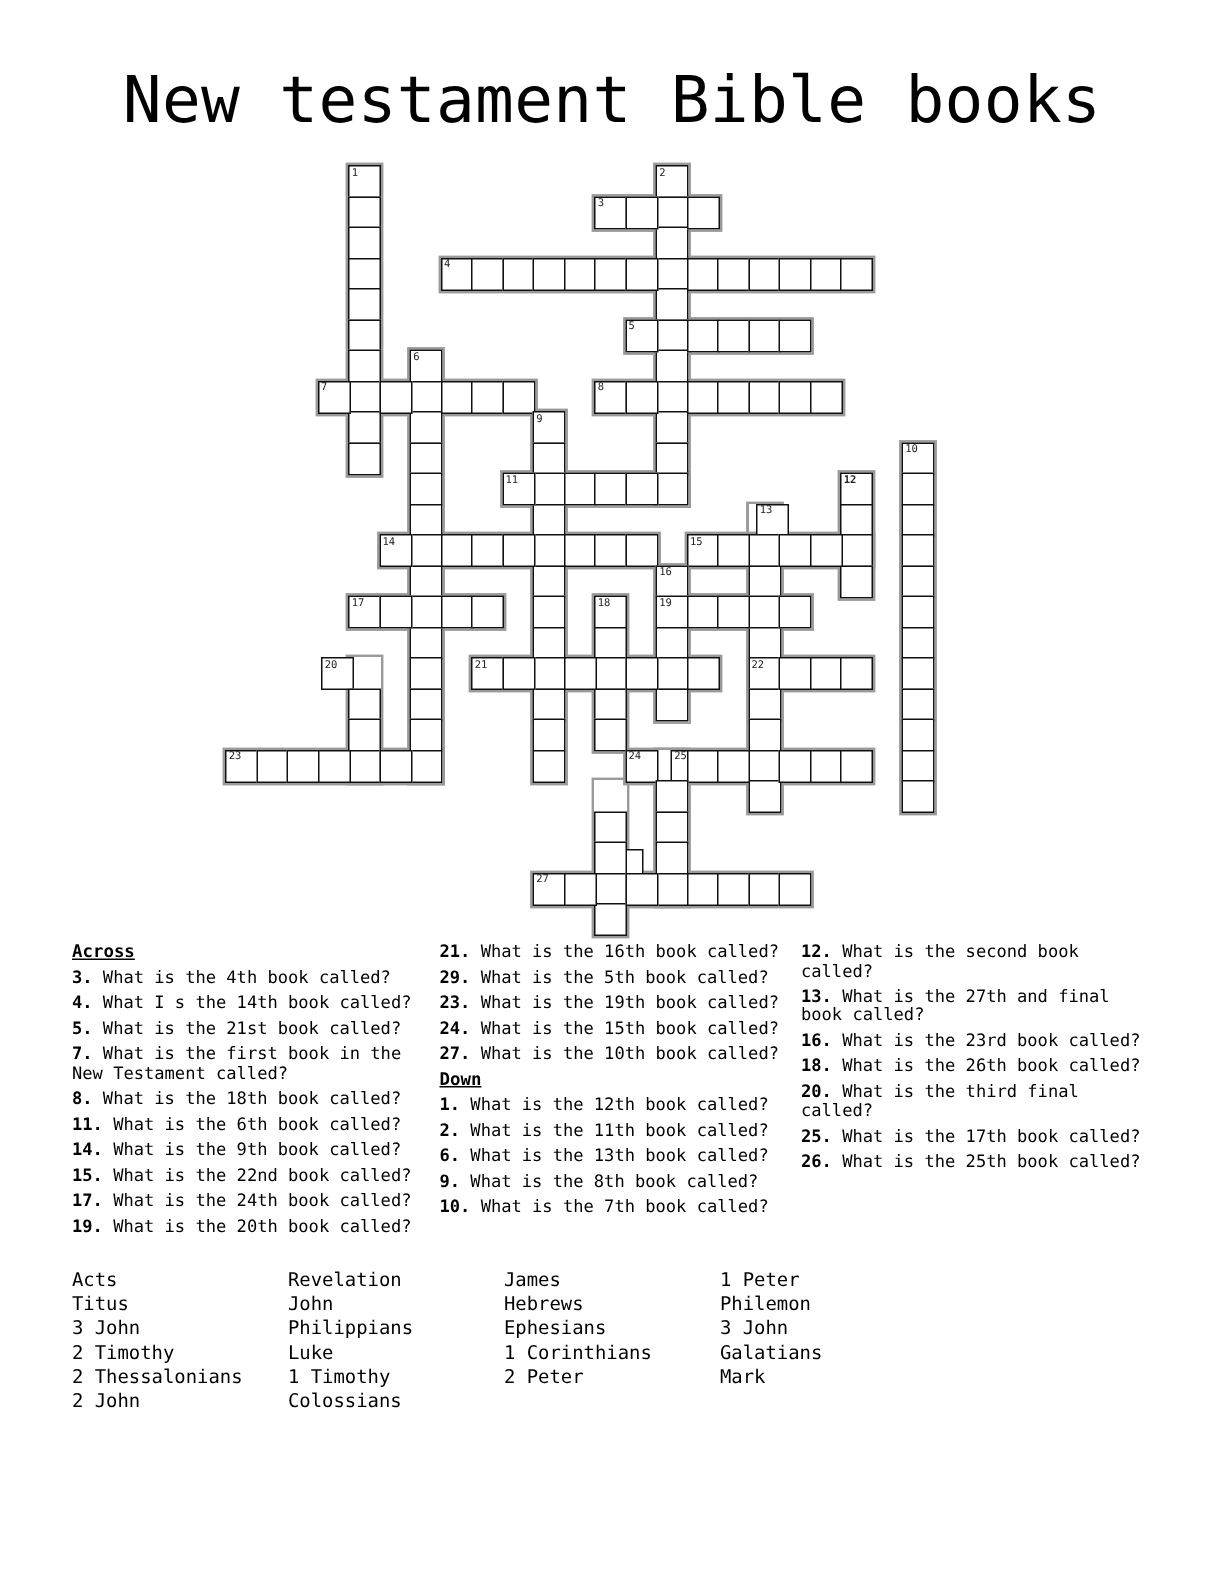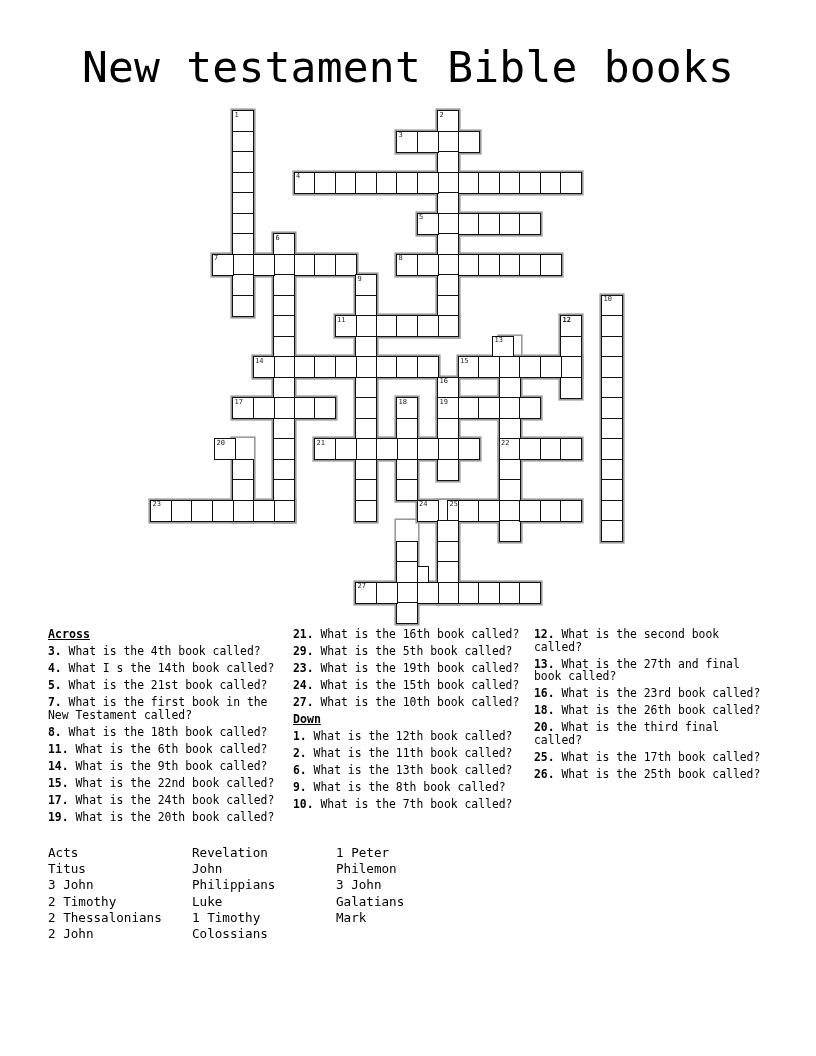--- a/index.html
+++ b/index.html
@@ -185,21 +185,21 @@
       </div>
       <div class="cell" style="left: 225.5px; top: 205px;"></div>
       <div class="cell" style="left: 246px; top: 205px;"></div>
       <div class="cell" style="left: 266.5px; top: 205px;"></div>
       <div class="cell" style="left: 410px; top: 205px; font-weight: bold;">
         <span class="cnum">12</span>
       </div>
       <div class="cell" style="left: 410px; top: 225.5px;"></div>
       <div class="cell" style="left: 410px; top: 246px;"></div>
       <div class="cell" style="left: 410px; top: 266.5px;"></div>
-      <div class="cell" style="left: 342px; top: 225.5px;">
+      <div class="cell" style="left: 354px; top: 225.5px;">
         <span class="cnum">13</span>
       </div>
       <div class="cell" style="left: 348.5px; top: 246px;"></div>
       <div class="cell" style="left: 348.5px; top: 266.5px;"></div>
       <div class="cell" style="left: 348.5px; top: 287px;"></div>
       <div class="cell" style="left: 348.5px; top: 307.5px;"></div>
       <div class="cell" style="left: 348.5px; top: 328px;">
         <span class="cnum">22</span>
       </div>
       <div class="cell" style="left: 348.5px; top: 348.5px;"></div>
@@ -353,20 +353,27 @@
         </div>
         <div class="wb-col">
           <div class="wb-item">Revelation</div>
           <div class="wb-item">John</div>
           <div class="wb-item">Philippians</div>
           <div class="wb-item">Luke</div>
           <div class="wb-item">1 Timothy</div>
           <div class="wb-item">Colossians</div>
         </div>
         <div class="wb-col">
+          <div class="wb-item">James</div>
+          <div class="wb-item">Hebrews</div>
+          <div class="wb-item">Ephesians</div>
+          <div class="wb-item">1 Corinthians</div>
+          <div class="wb-item">2 Peter</div>
+        </div>
+        <div class="wb-col">
           <div class="wb-item">1 Peter</div>
           <div class="wb-item">Philemon</div>
           <div class="wb-item">3 John</div>
           <div class="wb-item">Galatians</div>
           <div class="wb-item">Mark</div>
         </div>
       </div>
   </div>
 </div>
 

